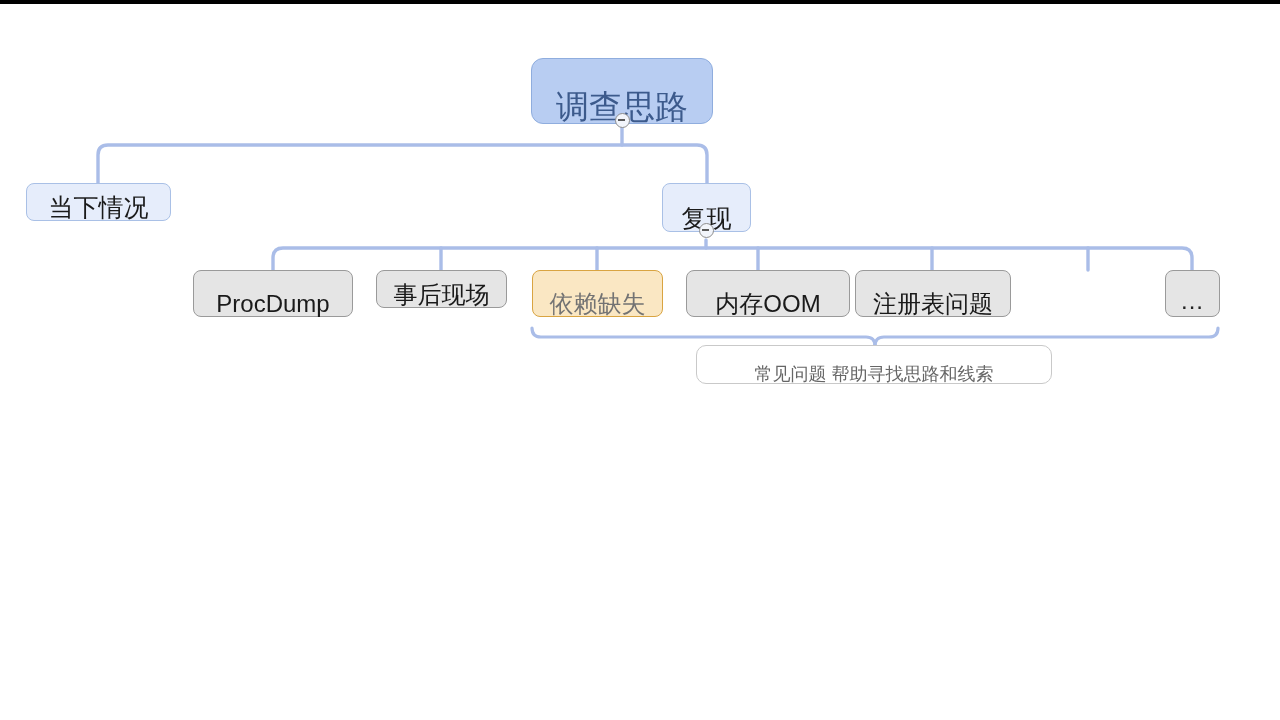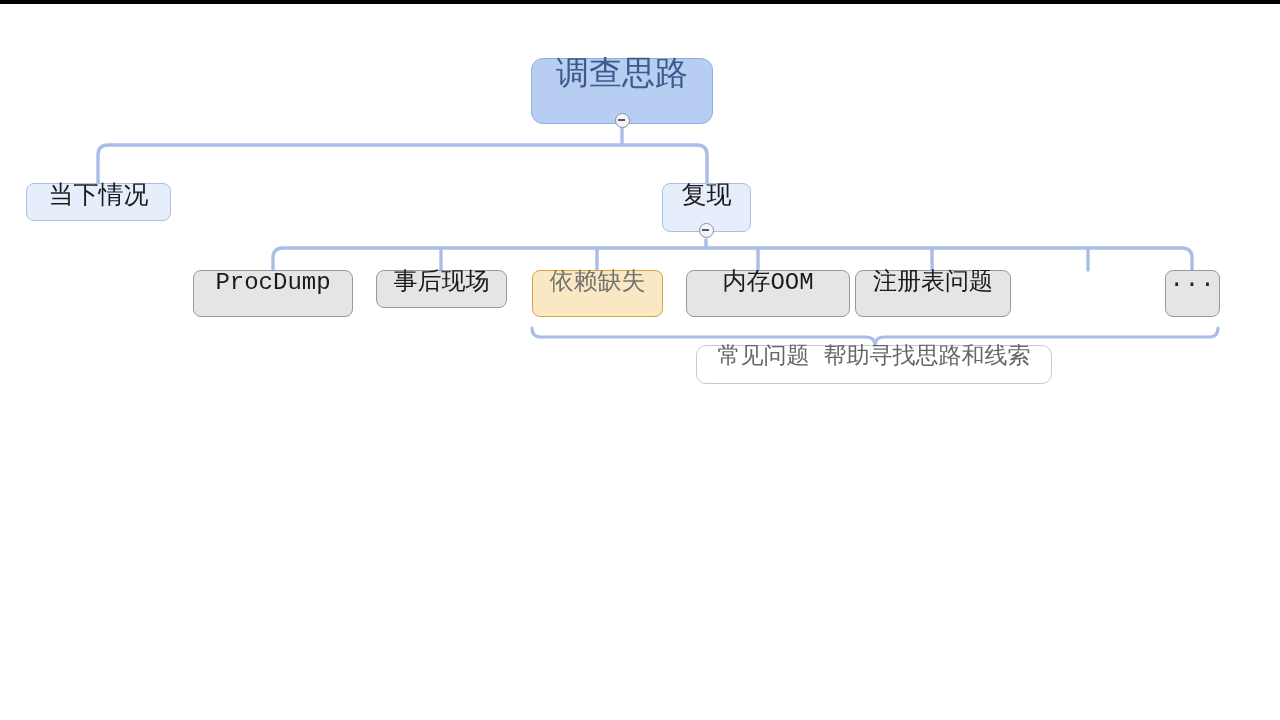--- a/index.html
+++ b/index.html
@@ -25,26 +25,25 @@
   svg.edges {
     position: absolute;
     left: 0; top: 0;
     width: 1280px; height: 720px;
     pointer-events: none;
   }
   .node {
     position: absolute;
     box-sizing: border-box;
     display: flex;
-    align-items: flex-start;
+    align-items: flex-end;
     justify-content: center;
     border-radius: 8px;
     white-space: nowrap;
     line-height: 1;
-    font-family: Liberation Mono, monospace;
   }
   .node-root {
     background: #b8cdf2;
     border: 1.6px solid #8fadde;
     color: #3c5a8c;
     font-size: 33px;
     border-radius: 12px;
   }
   .node-branch {
     background: #e6edfb;
@@ -61,21 +60,21 @@
   .node-leaf-highlight {
     background: #fae7c3;
     border: 1.6px solid #d9a441;
     color: #737373;
     font-size: 24px;
   }
   .node-note {
     background: #ffffff;
     border: 1.4px solid #c9c9c9;
     color: #666666;
-    font-size: 23px;
+    font-size: 18px;
     border-radius: 10px;
   }
   .ellipsis-txt {
     font-size: 24px;
     letter-spacing: 1px;
     color: #222;
     transform: translateY(-3px);
   }
   .toggle {
     position: absolute;

